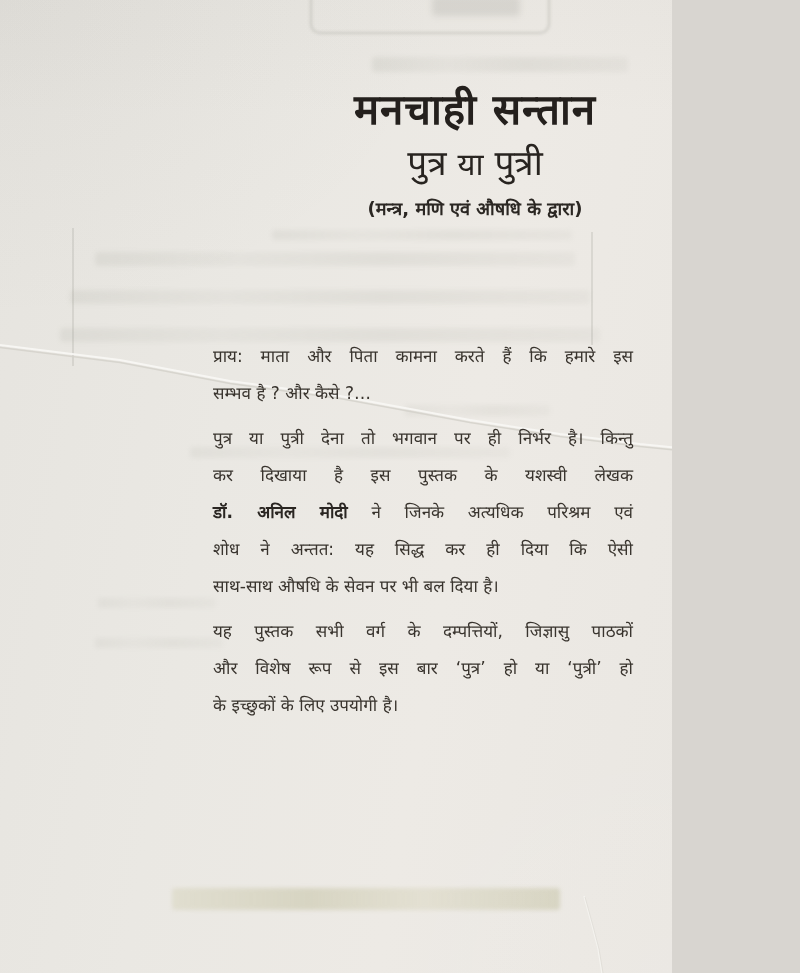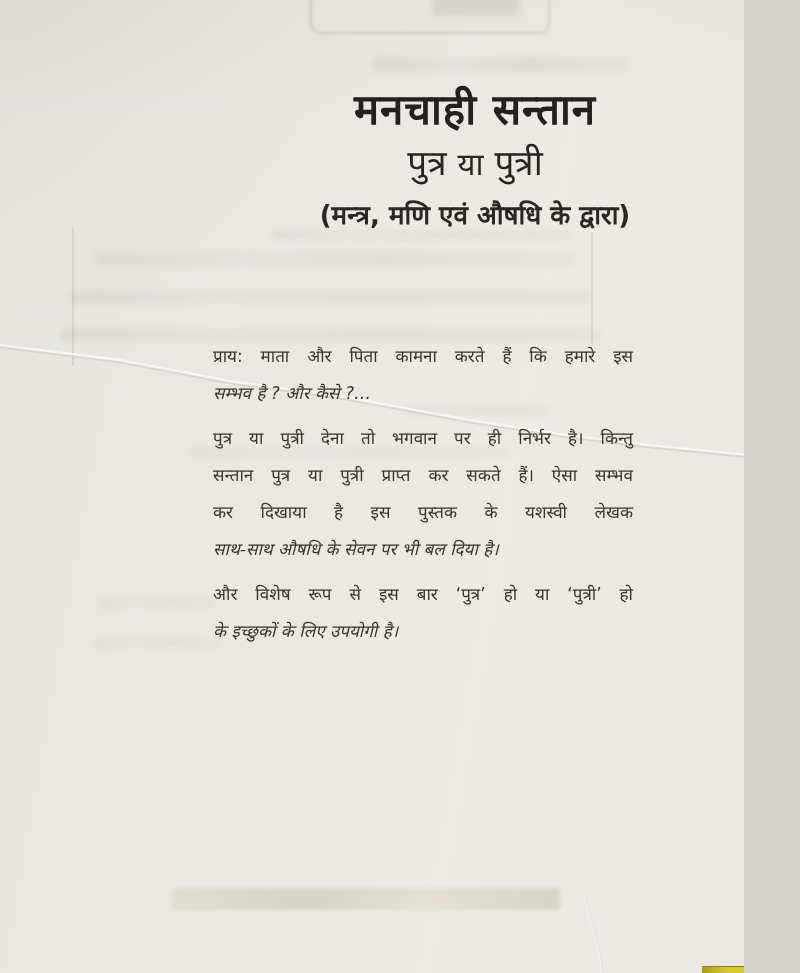--- a/index.html
+++ b/index.html
@@ -3,51 +3,51 @@
 <meta charset="utf-8">
 <style>
   html,body{margin:0;padding:0;}
   body{
     width:800px;height:973px;
     font-family:"DejaVu Sans",sans-serif;
     background:#d8d5d0;
     overflow:hidden;
   }
   .page{
-    position:relative;width:744px;height:973px;
+    position:relative;width:672px;height:973px;
     background:linear-gradient(100deg,#e6e4df 0%,#eae8e3 35%,#edeae5 65%,#eae7e2 100%);
     overflow:hidden;
   }
   
   .page::before{
     content:"";position:absolute;inset:0;pointer-events:none;
     background:
       radial-gradient(120% 60% at 0% 0%, rgba(110,108,102,.05), transparent 55%),
       radial-gradient(90% 50% at 100% 100%, rgba(255,255,255,.06), transparent 60%),
       linear-gradient(180deg, rgba(120,118,110,.03), transparent 12%);
   }
 
   
   .headerblock{position:absolute;left:150px;top:86px;width:650px;text-align:center;color:#262220;}
   .booktitle{
     font-size:42px;font-weight:700;line-height:1.15;letter-spacing:1px;color:#24201d;
   }
   .subtitle{margin-top:8px;font-size:35px;line-height:1.2;color:#282420;}
   .subtitle .w{font-weight:400;}
   .subtitle .c{font-weight:400;margin:0 11px;font-size:31px;}
-  .tagline{margin-top:12px;font-size:26px;font-weight:700;color:#2b2723;}
+  .tagline{margin-top:12px;font-size:18px;font-weight:700;color:#2b2723;}
 
   
   .bodycol{position:absolute;left:213px;top:338px;width:420px;color:#39342e;}
   .para{margin:0 0 8px 0;}
   .bline{
     font-size:17px;line-height:37px;height:37px;white-space:nowrap;
   }
   .jline{white-space:normal;text-align:justify;text-align-last:justify;}
-  .jlast{white-space:normal;text-align:left;text-align-last:left;font-style:italic;}
+  .jlast{white-space:normal;text-align:left;text-align-last:left;}
   .bold{font-weight:700;color:#2a2622;}
 
   
   .ghost{position:absolute;pointer-events:none;}
   .gbar{
     background:linear-gradient(90deg,rgba(146,148,136,.9),rgba(160,160,150,.55) 30%,rgba(146,148,136,.85) 60%,rgba(160,160,150,.6));
     filter:blur(2.5px);border-radius:3px;
   }
   .ghost-box-top{
     left:310px;top:-30px;width:236px;height:60px;
@@ -111,26 +111,28 @@
 
   <div class="bodycol">
 
     <div class="para">
       <div class="bline jline">प्राय: माता और पिता कामना करते हैं कि हमारे इस</div>
       <div class="bline jlast">सम्भव है ? और कैसे ?…</div>
     </div>
 
     <div class="para">
       <div class="bline jline">पुत्र या पुत्री देना तो भगवान पर ही निर्भर है। किन्तु</div>
-      <div class="bline jline">सन्तान पुत्र या पुत्री प्राप्त कर सकते हैं। ऐसा सम्भव</div>
       <div class="bline jline">कर दिखाया है इस पुस्तक के यशस्वी लेखक</div>
+      <div class="bline jline"><span class="bold">डॉ. अनिल मोदी</span> <span>ने जिनके अत्यधिक परिश्रम एवं</span></div>
+      <div class="bline jline">शोध ने अन्तत: यह सिद्ध कर ही दिया कि ऐसी</div>
       <div class="bline jlast">साथ-साथ औषधि के सेवन पर भी बल दिया है।</div>
     </div>
 
     <div class="para">
+      <div class="bline jline">यह पुस्तक सभी वर्ग के दम्पत्तियों, जिज्ञासु पाठकों</div>
       <div class="bline jline">और विशेष रूप से इस बार ‘पुत्र’ हो या ‘पुत्री’ हो</div>
       <div class="bline jlast">के इच्छुकों के लिए उपयोगी है।</div>
     </div>
 
   </div>
 
   <div class="accent-strip"></div>
 
 </div>
 

